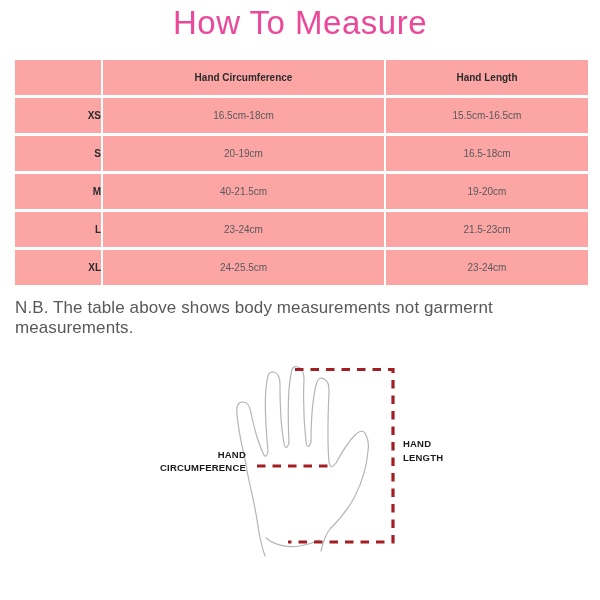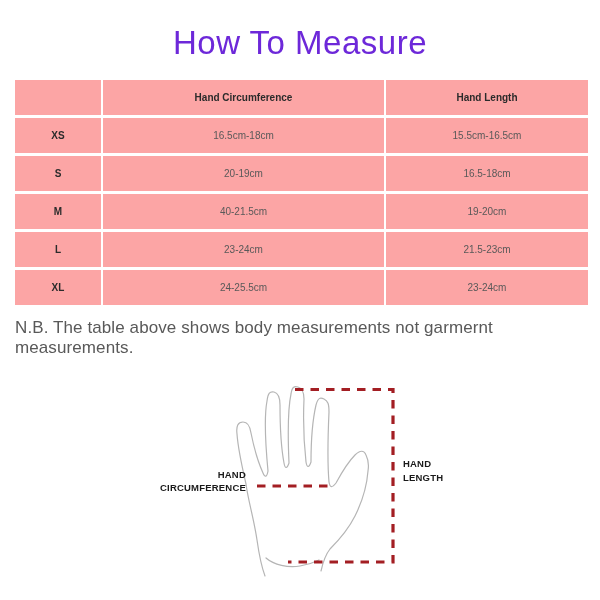--- a/index.html
+++ b/index.html
@@ -1,36 +1,36 @@
 <!DOCTYPE html>
 <html><head>
 <meta charset="utf-8">
 <style>
   html,body{margin:0;padding:0;}
   body{
     width:600px;height:600px;overflow:hidden;background:#ffffff;
     font-family:"Liberation Sans",sans-serif;position:relative;
   }
   .page-title{
-    text-align:center;font-size:33px;font-weight:400;color:#6d28d9;
-    margin:24px 0 15px 0;letter-spacing:0.5px;line-height:1.15;
+    text-align:center;font-size:33px;font-weight:400;color:#ec4899;
+    margin:4px 0 15px 0;letter-spacing:0.5px;line-height:1.15;
   }
   table.size-table{
     border-collapse:separate;border-spacing:0 3px;
     margin-left:15px;width:573px;table-layout:fixed;
   }
   .size-table col.c-size{width:86px;}
   .size-table col.c-circ{width:283px;}
   .size-table col.c-len{width:204px;}
   .size-table th,.size-table td{
     background:#fca5a5;height:35px;padding:0;text-align:center;
     vertical-align:middle;font-size:10px;
   }
   .size-table thead th{font-weight:bold;color:#2b2b2b;}
-  .size-table tbody th{font-weight:bold;color:#2b2b2b;}
+  .size-table tbody th{font-weight:bold;color:#2b2b2b;text-align:right;}
   .size-table td{color:#595959;font-weight:400;}
   .size-table .sep{border-left:2px solid #ffffff;}
   .note{
     margin:10px 0 0 15px;font-size:17px;color:#595959;letter-spacing:0.1px;
   }
   .diagram{width:300px;margin:16px auto 0 auto;}
   .diagram svg{display:block;}
   .diag-label{
     font-family:"Liberation Sans",sans-serif;font-weight:bold;
     font-size:9.5px;fill:#1a1a1a;letter-spacing:0.2px;

